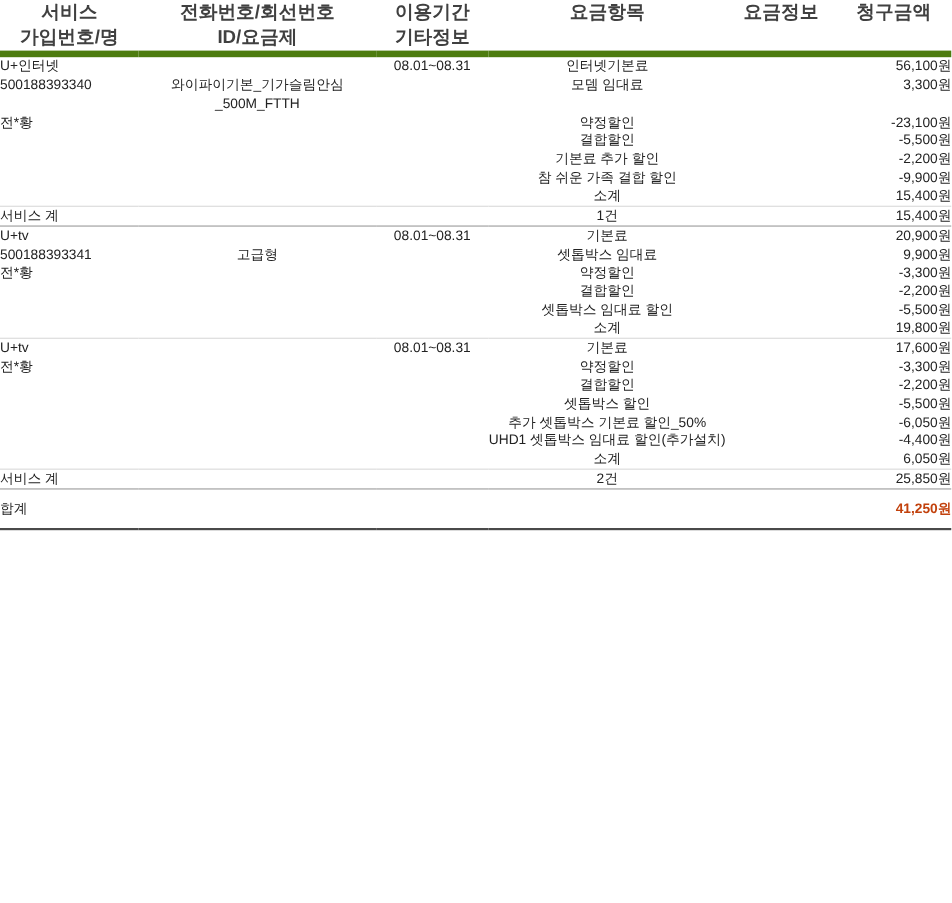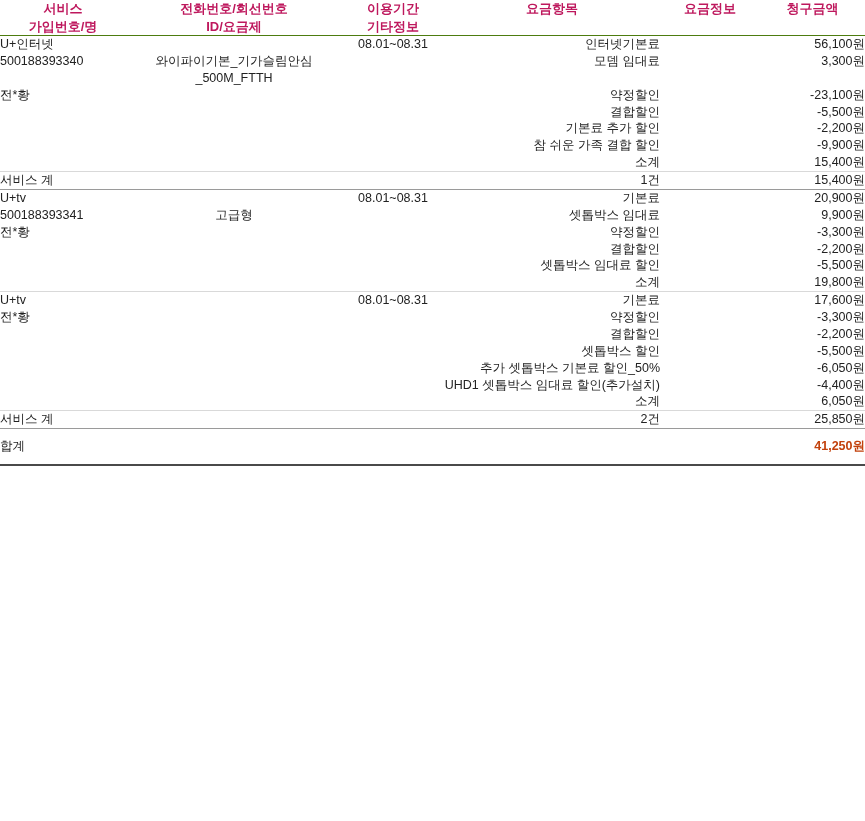--- a/index.html
+++ b/index.html
@@ -27,40 +27,40 @@
   }
   
   col.c-service   { width: 126px; }
   col.c-phone     { width: 216px; }
   col.c-period    { width: 102px; }
   col.c-item      { width: 216px; }
   col.c-info      { width: 100px; }
   col.c-amount    { width: 105px; }
 
   thead th {
-    font-size: 13px;
+    font-size: 17px;
     font-weight: bold;
-    color: #be185d;
+    color: #404040;
     text-align: center;
     padding: 9px 4px 10px 4px;
     line-height: 1.35;
-    border-bottom: 1px solid #4d7c0f;
+    border-bottom: 6px solid #4d7c0f;
   }
   thead th .l2 { display: block; }
 
   tbody td {
     font-size: 12.5px;
     line-height: 1.35;
     padding: 8px 6px 8px 6px;
     color: #222222;
   }
   td.service   { padding-left: 2px; text-align: left; }
   td.phone     { padding-left: 12px; text-align: center; }
   td.period    { padding-left: 6px; text-align: center; }
-  td.item      { padding-left: 12px; text-align: right; margin-left: 32px; }
+  td.item      { padding-left: 12px; text-align: center; margin-left: 32px; }
   td.info      { text-align: left; }
   td.amount    { text-align: right; padding-right: 8px; white-space: nowrap; }
 
   tr.row-sep td { border-bottom: 1px solid #d9d9d9; }
 
   tr.subtotal td { border-bottom: 1px solid #9a9a9a; }
   tr.grand td {
     border-top: 1px solid #9a9a9a;
     border-bottom: 2px solid #4a4a4a;
     padding-top: 9px;

